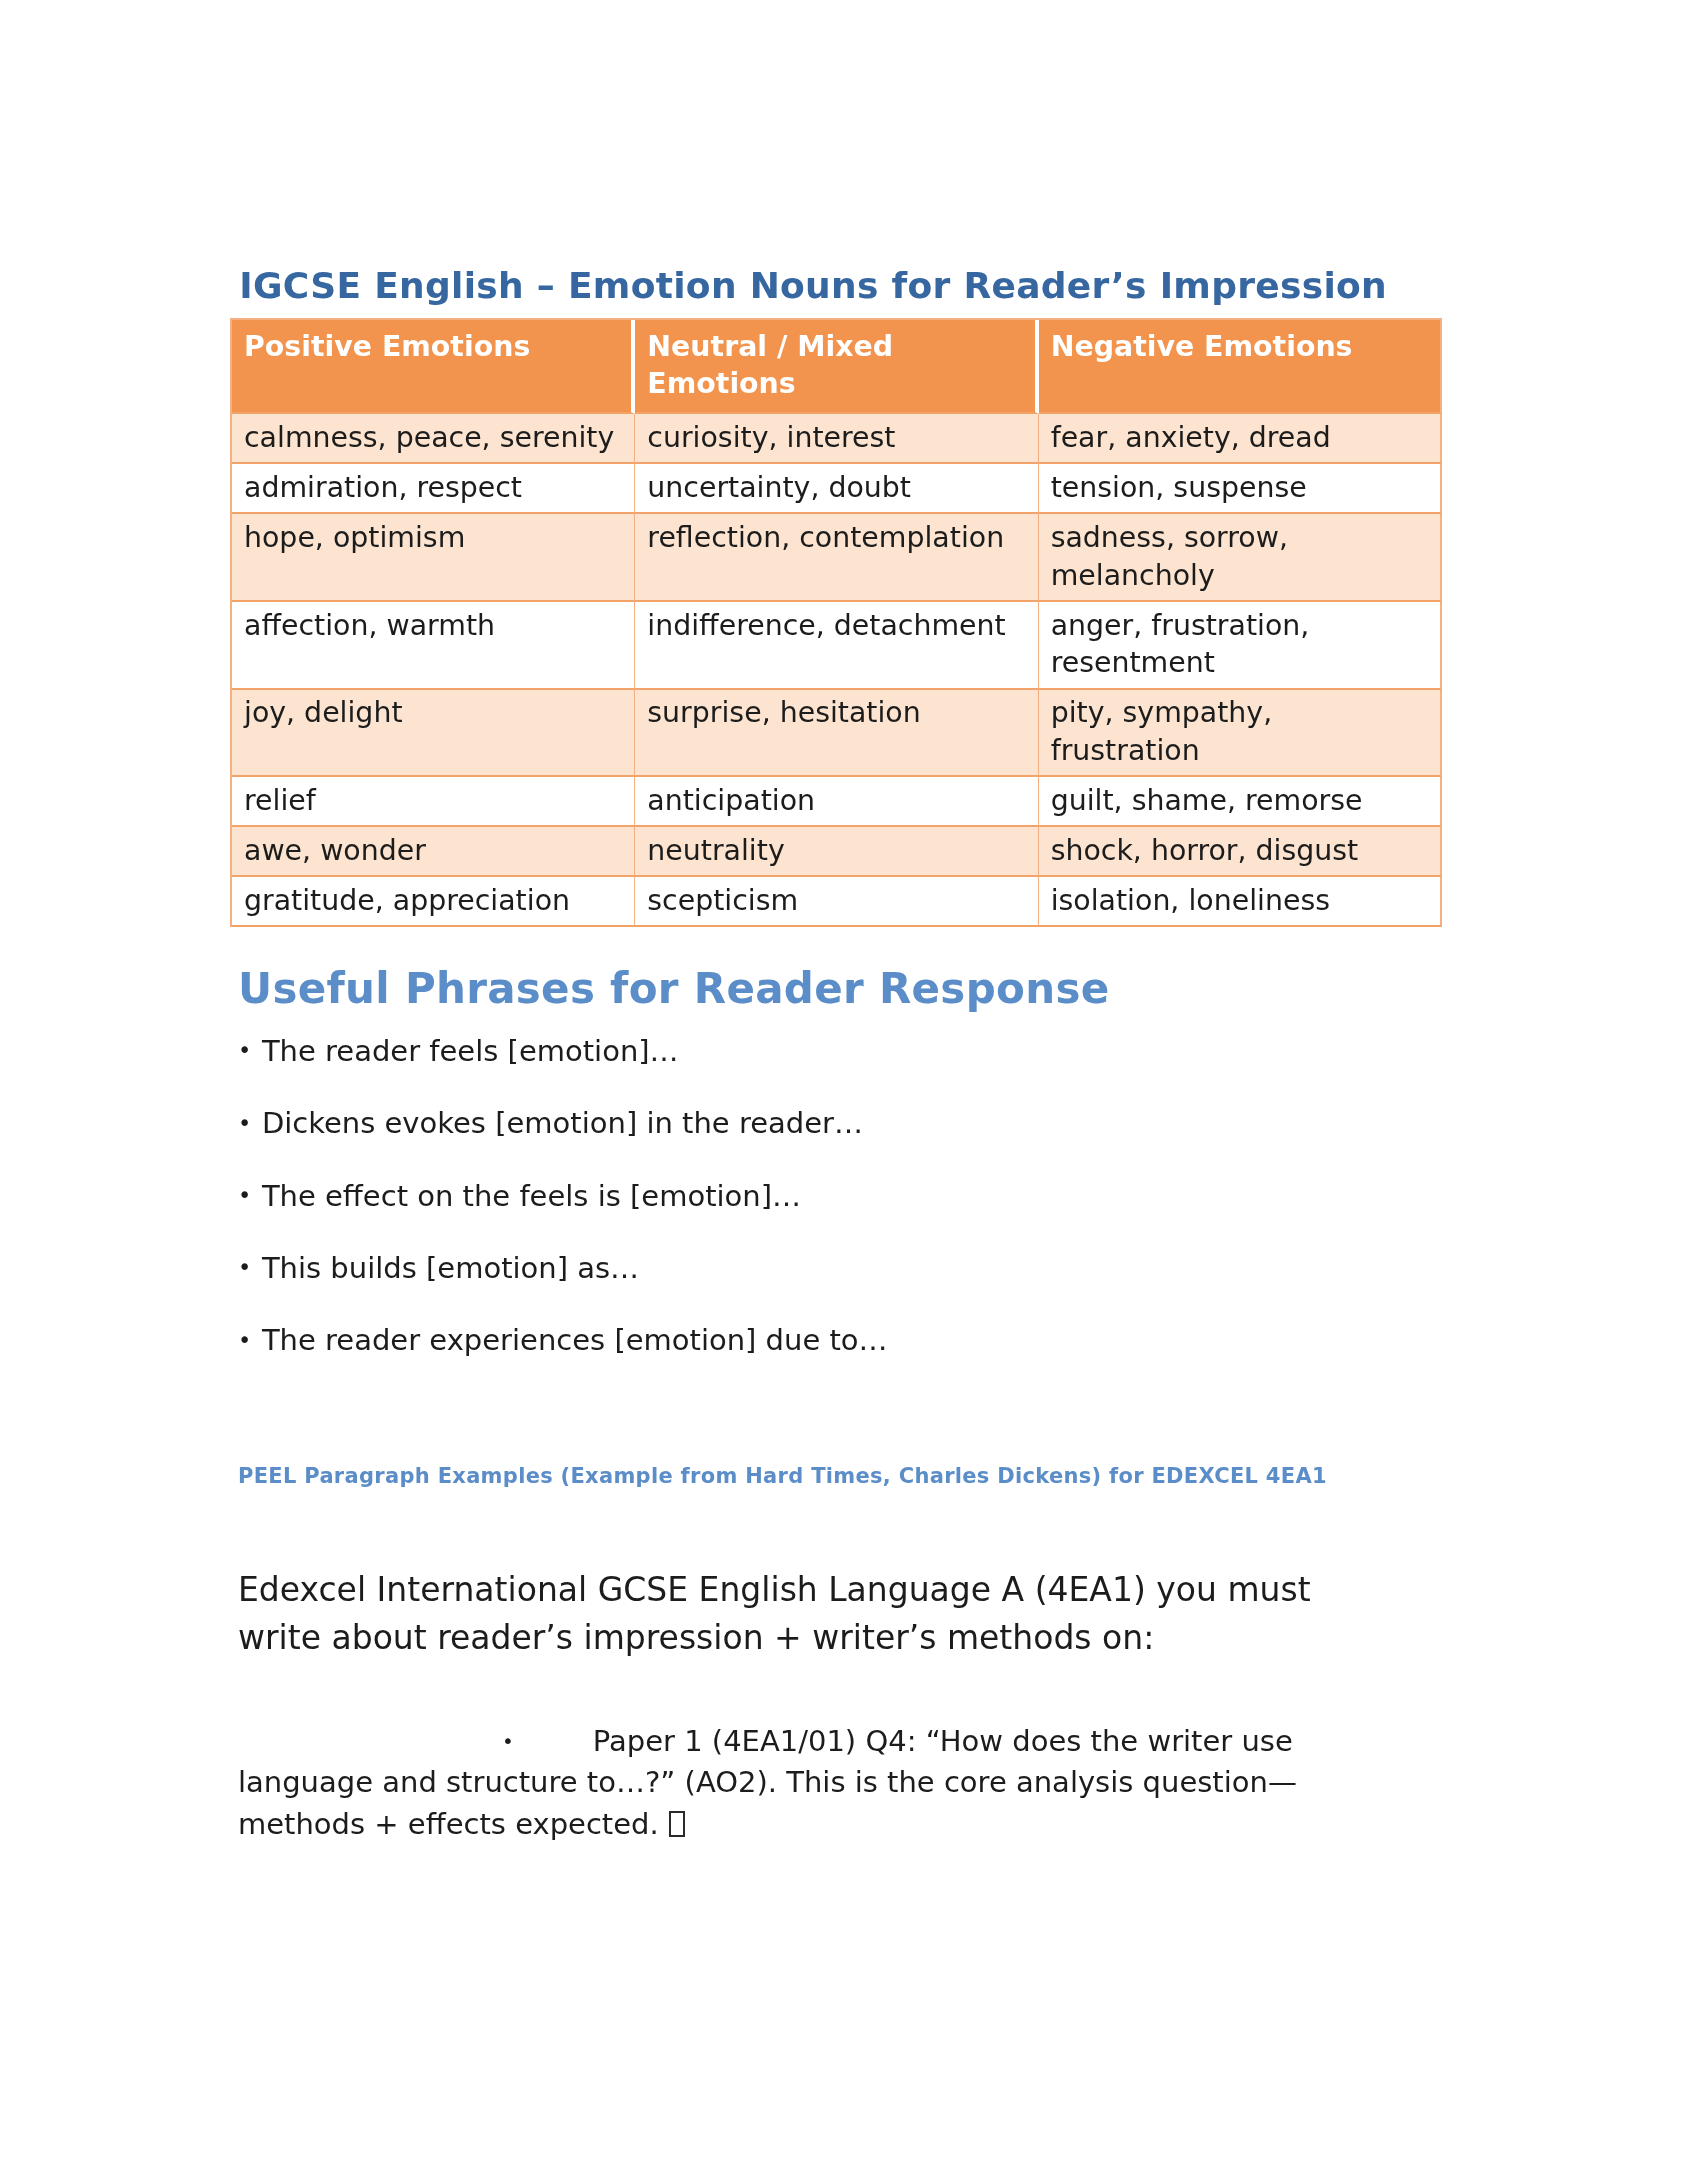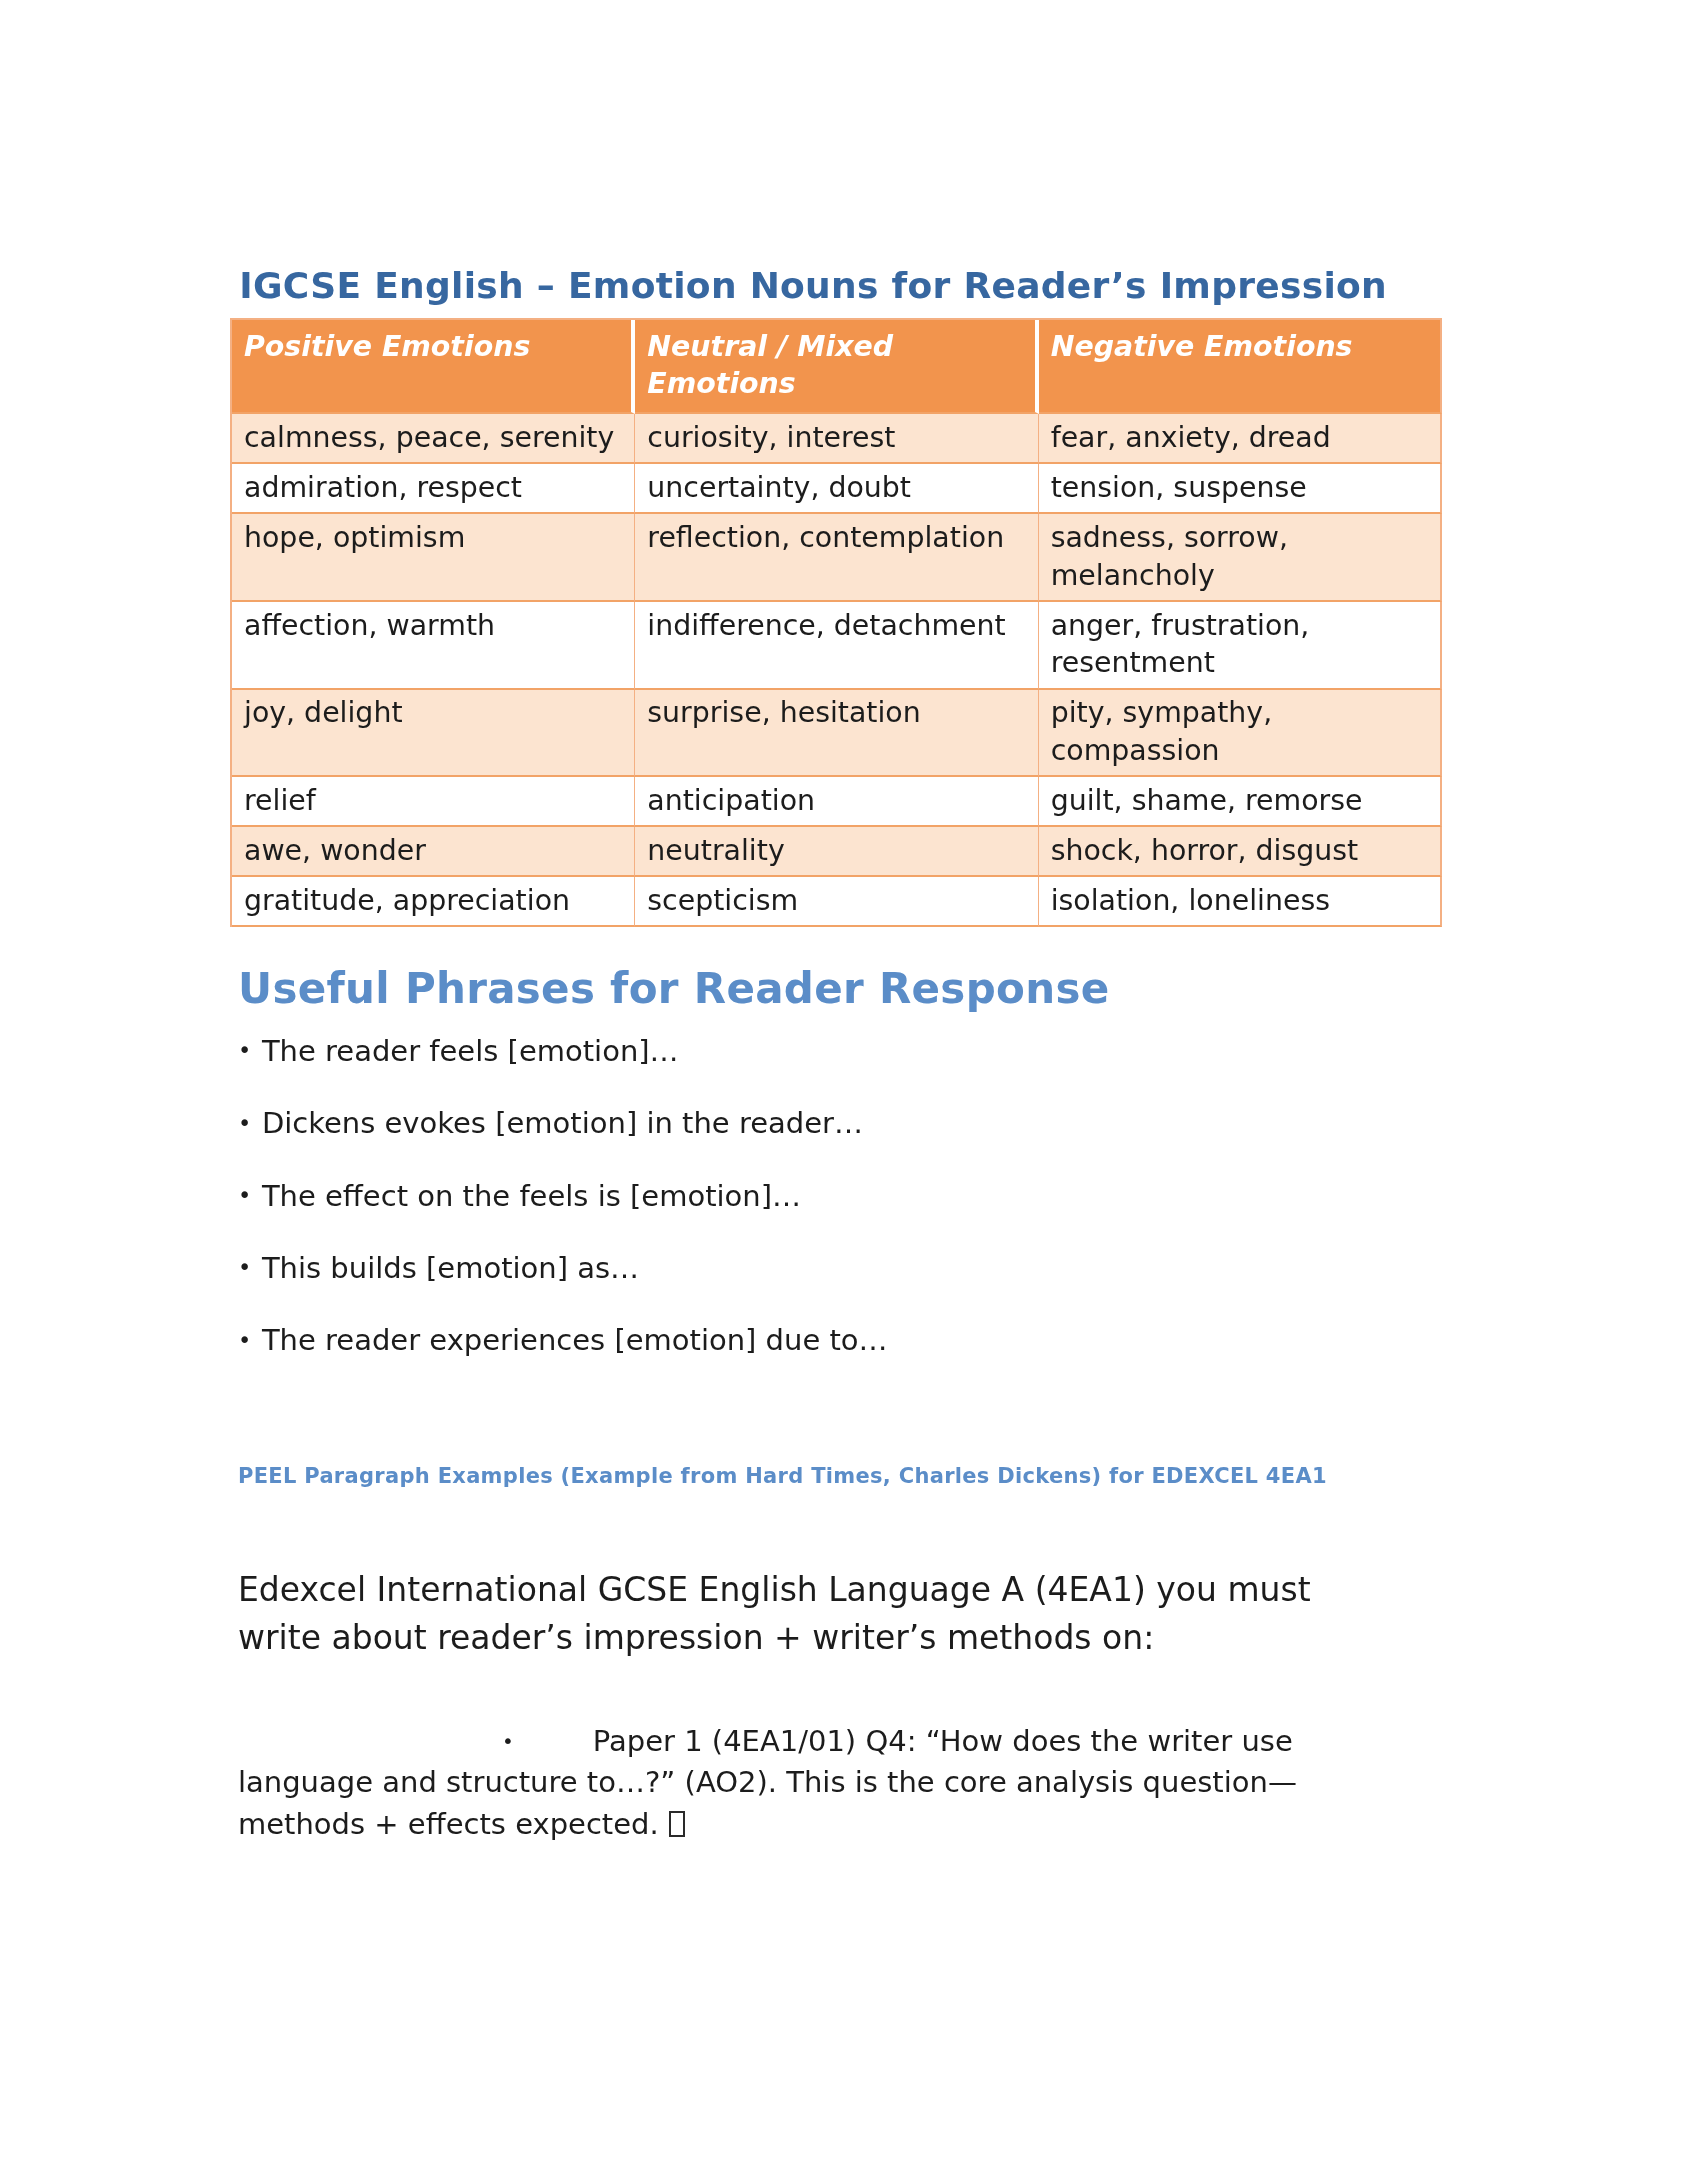--- a/index.html
+++ b/index.html
@@ -46,21 +46,20 @@
   table.emotion-table col { width: 33.33%; }
   .emotion-table th {
     background: #F2944D;
     color: #ffffff;
     font-weight: bold;
     text-align: left;
     vertical-align: top;
     padding: 8px 12px 9.3px 12px;
     border-right: 4.6px solid #ffffff;
     border-bottom: 2px solid #F2A367;
-    font-style: italic;
   }
   .emotion-table th:last-child { border-right: 2px solid #F4B083; }
   .emotion-table td {
     vertical-align: top;
     padding: 4.6px 12px 6px 12px;
     border-right: 1.3px solid #F4B083;
     border-bottom: 2px solid #F2A367;
     background: #ffffff;
   }
   .emotion-table td:last-child { border-right: 2px solid #F4B083; }
@@ -167,21 +166,21 @@
         <td>sadness, sorrow, melancholy</td>
       </tr>
       <tr>
         <td>affection, warmth</td>
         <td>indifference, detachment</td>
         <td>anger, frustration, resentment</td>
       </tr>
       <tr>
         <td>joy, delight</td>
         <td>surprise, hesitation</td>
-        <td>pity, sympathy, compassion</td>
+        <td>pity, sympathy, frustration</td>
       </tr>
       <tr>
         <td>relief</td>
         <td>anticipation</td>
         <td>guilt, shame, remorse</td>
       </tr>
       <tr>
         <td>awe, wonder</td>
         <td>neutrality</td>
         <td>shock, horror, disgust</td>

